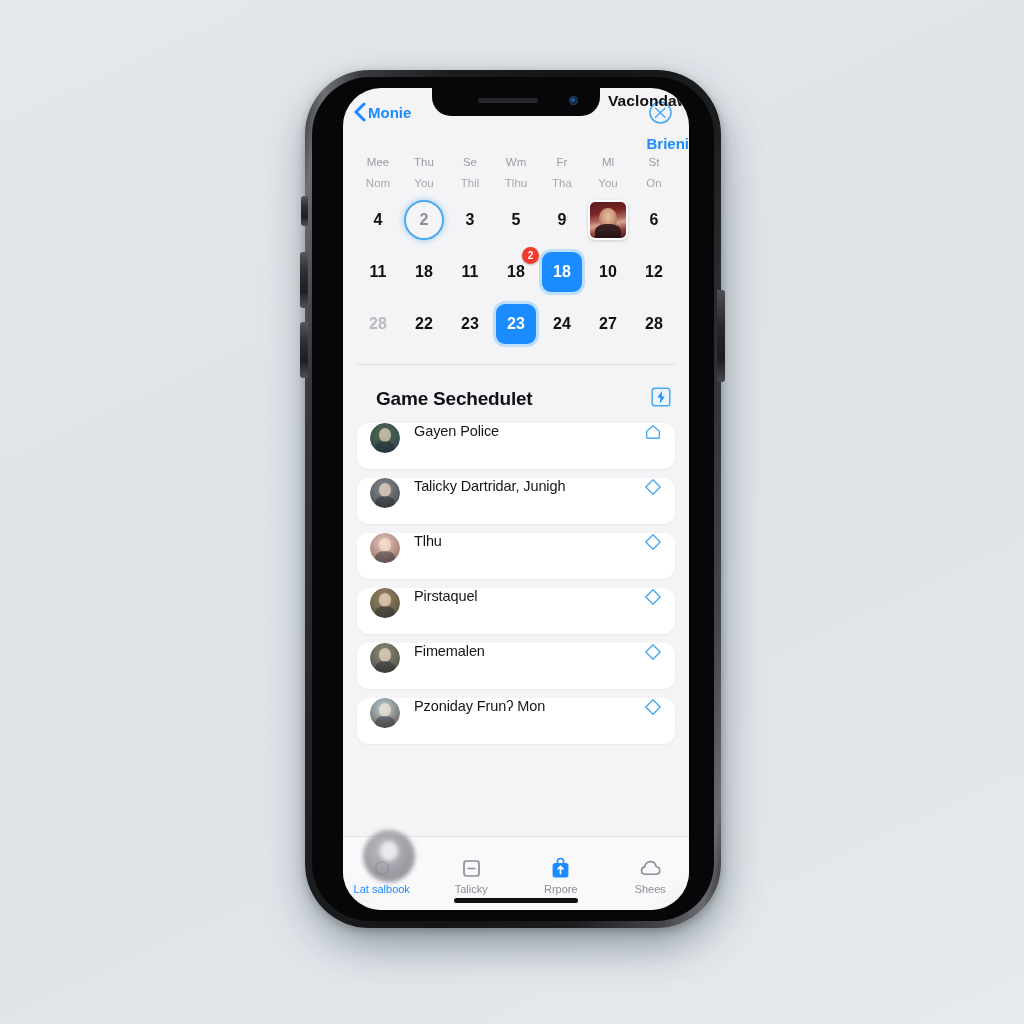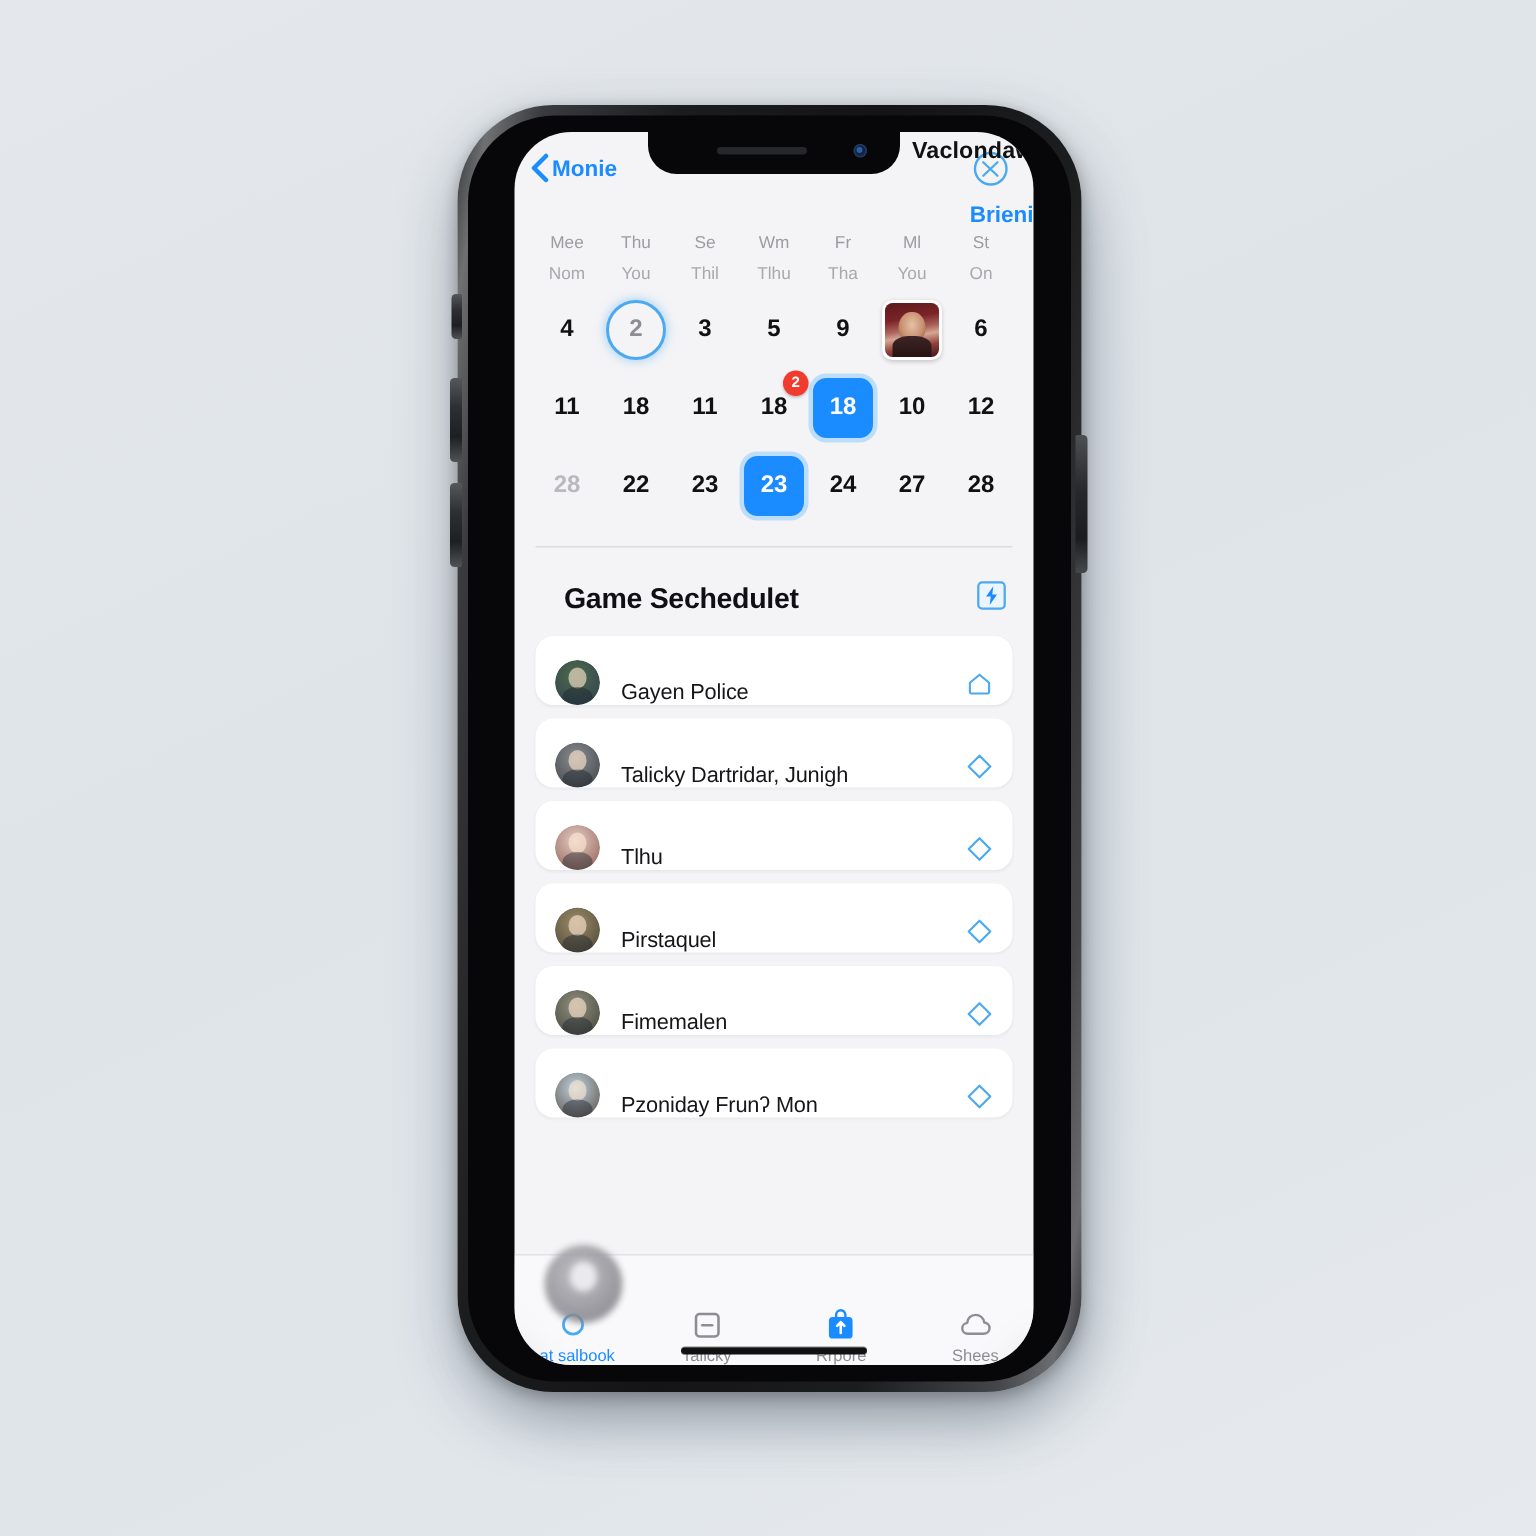--- a/index.html
+++ b/index.html
@@ -315,21 +315,21 @@
     padding: 0 14px;
     display: flex;
     flex-direction: column;
     gap: 9px;
   }
   .list-item {
     background: #fff;
     border-radius: 12px;
     height: 46px;
     display: flex;
-    align-items: flex-end;
+    align-items: flex-start;
     padding: 0 13px;
     gap: 14px;
     box-shadow: 0 1px 2px rgba(20,30,45,.06);
     cursor: pointer;
   }
   .avatar {
     width: 30px; height: 30px;
     border-radius: 50%;
     flex: 0 0 30px;
     overflow: hidden;
@@ -362,22 +362,22 @@
   .item-icon { flex: 0 0 auto; display:block; cursor:pointer; }
 
   
   #tab-bar {
     position: absolute;
     left: 0; right: 0; bottom: 0;
     height: 74px;
     background: rgba(249,249,251,.94);
     border-top: 1px solid #e2e2e6;
     display: flex;
-    align-items: flex-end;
-    padding-top: 0;
+    align-items: flex-start;
+    padding-top: 20px;
     z-index: 25;
     backdrop-filter: blur(8px);
     gap: 12px;
   }
   .tab {
     flex: 1;
     display: flex;
     flex-direction: column;
     align-items: center;
     gap: 4px;

